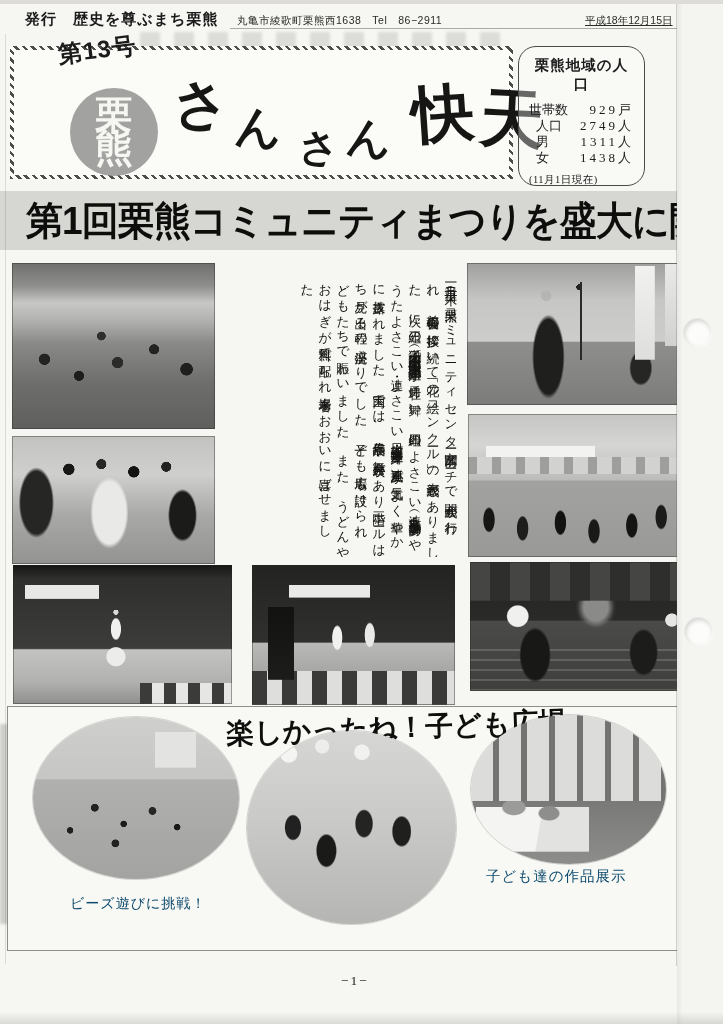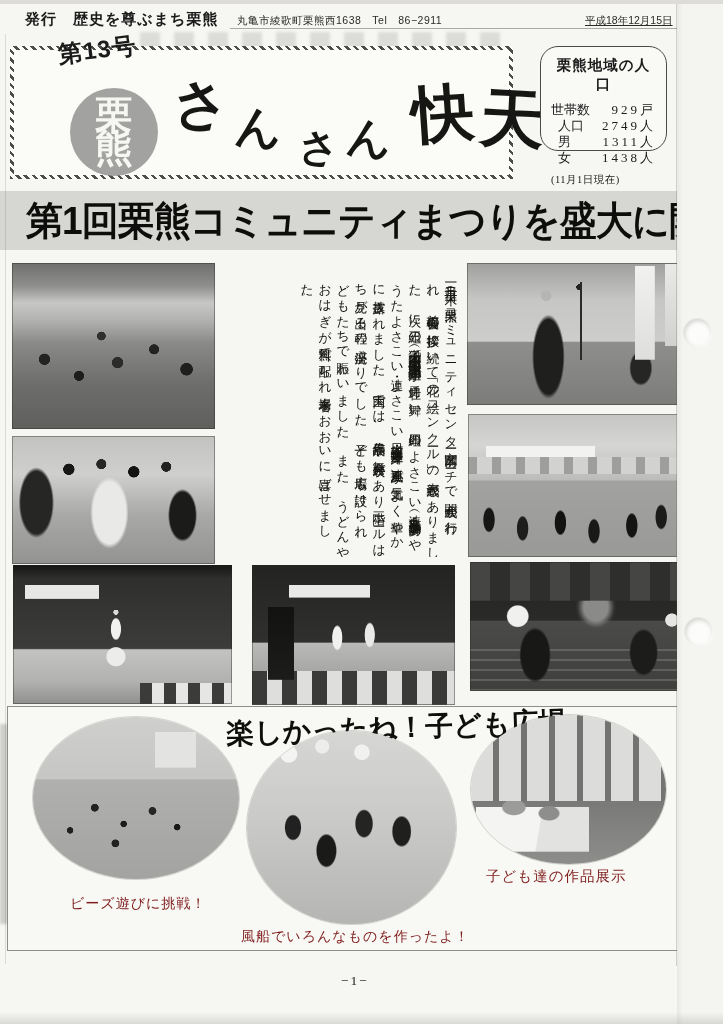--- a/index.html
+++ b/index.html
@@ -30,21 +30,21 @@
   .calli { position:absolute; left:158px; top:8px; width:340px; white-space:nowrap; color:#161614; }
   .calli span { display:inline-block; font-weight:bold; }
   .c0 { font-size:56px; transform:rotate(-10deg); }
   .c1 { font-size:46px; transform:translateY(20px) rotate(4deg); margin-left:2px; }
   .c2 { font-size:40px; transform:translateY(38px) rotate(-6deg); margin-left:12px; }
   .c3 { font-size:44px; transform:translateY(30px) rotate(6deg); margin-left:4px; }
   .c4 { font-size:62px; transform:translateY(12px) rotate(-4deg); margin-left:16px; }
   .c5 { font-size:64px; transform:translateY(18px) rotate(3deg); margin-left:2px; }
 
   
-  .pop-box { position:absolute; left:540px; top:42px; width:127px; height:105px; box-sizing:border-box;
+  .pop-box { position:absolute; left:518px; top:42px; width:127px; height:140px; box-sizing:border-box;
              border:1.5px solid #4a4a48; border-radius:18px; padding:9px 10px 0; background:rgba(255,255,255,.35); }
   .pop-title { text-align:center; font-size:14.5px; font-weight:bold; letter-spacing:1px; margin-bottom:8px; }
   .pop-row { display:flex; justify-content:space-between; font-size:13px; line-height:1.22; }
   .pop-row + .pop-row { padding-left:7px; }
   .pop-val { letter-spacing:3px; white-space:nowrap; }
   .pop-note { font-size:10.5px; margin-top:8px; letter-spacing:.5px; }
 
   
   .band { position:absolute; left:0; top:187px; width:678px; height:59px; background:#d6d6d3; display:flex; align-items:center; }
   .band-text { font-weight:900; font-size:39px; color:#0d0d0b; margin-left:26px; white-space:nowrap;
@@ -153,21 +153,21 @@
       radial-gradient(ellipse 13px 20px at 22% 50%, #212121 58%, transparent 66%),
       linear-gradient(180deg,#d6d6d4 0%,#cacac8 45%,#b5b5b3 100%); }
   .ov-works { left:463px; top:8px; width:195px; height:149px;
     background:
       repeating-linear-gradient(90deg,#dcdcda 0 22px,#737371 22px 28px) 0 0/100% 58% no-repeat,
       repeating-linear-gradient(0deg, rgba(30,30,28,.35) 0 2px, transparent 2px 16px) 0 0/100% 58% no-repeat,
       radial-gradient(ellipse 18px 12px at 22% 62%, #9b9b99 60%, transparent 70%),
       radial-gradient(ellipse 16px 11px at 40% 66%, #8e8e8c 60%, transparent 70%),
       linear-gradient(100deg,#f4f4f2 55%,#e2e2e0 56%) 6% 88%/58% 30% no-repeat,
       linear-gradient(180deg,#6b6b69 0%,#7a7a78 60%,#8d8d8b 100%); }
-  .cap { position:absolute; font-size:14px; letter-spacing:1px; color:#7f1d1d; white-space:nowrap; }
+  .cap { position:absolute; font-size:14px; letter-spacing:1px; color:#0c4a6e; white-space:nowrap; }
   .cap-beads { left:62px; top:188px; }
   .cap-balloon { left:233px; top:221px; }
   .cap-works { left:478px; top:160px; font-size:14.5px; }
 
   
   .page-no { position:absolute; left:0; top:969px; width:710px; text-align:center; font-size:13.5px; letter-spacing:2px; }
   .fold-line { position:absolute; left:676px; top:0; width:1px; height:962px; background:rgba(70,70,68,.22); }
   .edge-strip { position:absolute; left:677px; top:0; width:46px; height:1024px;
                 background:linear-gradient(90deg, rgba(0,0,0,.05), rgba(0,0,0,0) 6px), #f4f4f0; }
   .hole { position:absolute; width:27px; height:27px; border-radius:50%; background:#fcfcfa;
@@ -256,21 +256,20 @@
   <div class="ph ph-lion"></div>
 
   <div class="article">十一月二十三日（木）、栗熊コミュニティセンター玄関前ポーチで開会式が行われ、前場会長の挨拶に続いて「花の絵コンクール」の表彰式がありました。次に三組の獅子（木山獅子組・向山獅子組・諏訪上獅子組）が勇壮に舞い、四組のよさこい連（丸亀京極連・舞夢あやうたよさこい連・よさこい日本須賀連・宇多津舞り連夏風）が元気よく華やかに披露されました。室内では、作品展示や舞台発表があり三階ホールは立ち見が出る程の盛況ぶりでした。子ども広場も設けられ、子どもたちで賑わいました。また、うどんやおはぎが無料で配られ来場者をおおいに喜ばせました。</div>
 
   <div class="kids-box">
     <div class="kids-heading sans">楽しかったね！子ども広場</div>
     <div class="oval ov-beads"></div>
     <div class="oval ov-balloon"></div>
     <div class="oval ov-works"></div>
     <div class="cap cap-beads">ビーズ遊びに挑戦！</div>
-    <div class="cap cap-balloon">風船でいろんなものを作ったよ！</div>
     <div class="cap cap-works">子ども達の作品展示</div>
   </div>
 
   <div class="edge-strip"></div>
   <div class="fold-line"></div>
   <div class="left-edge"></div>
   <div class="hole hole-top"></div>
   <div class="hole hole-bottom"></div>
   <div class="bottom-shadow"></div>
 

